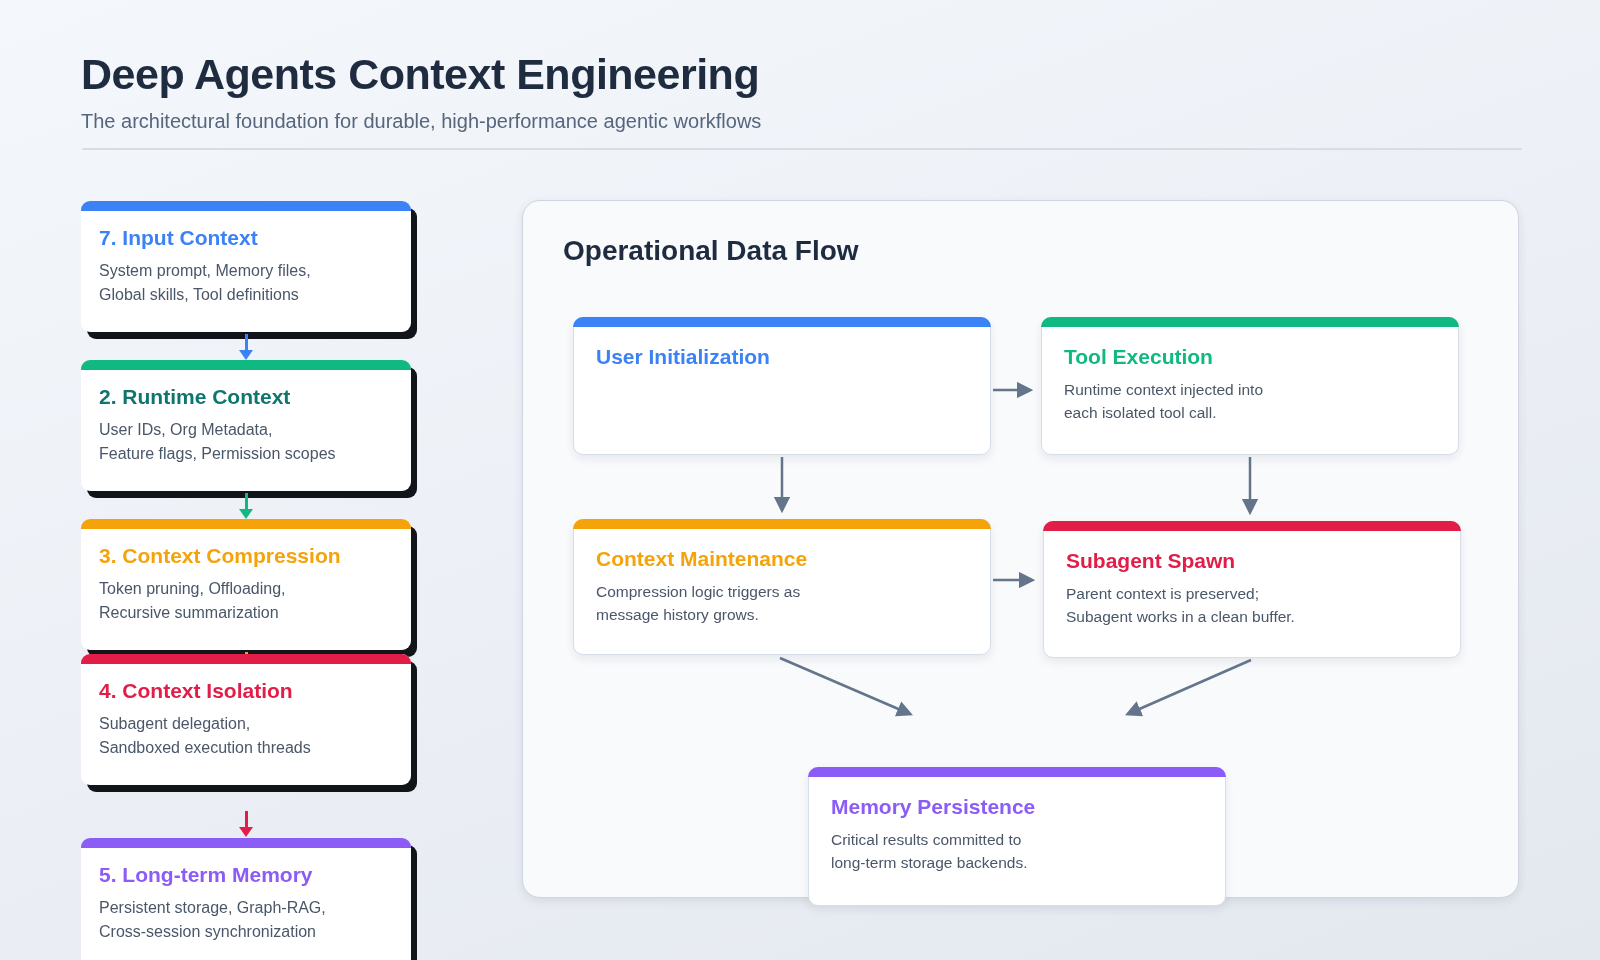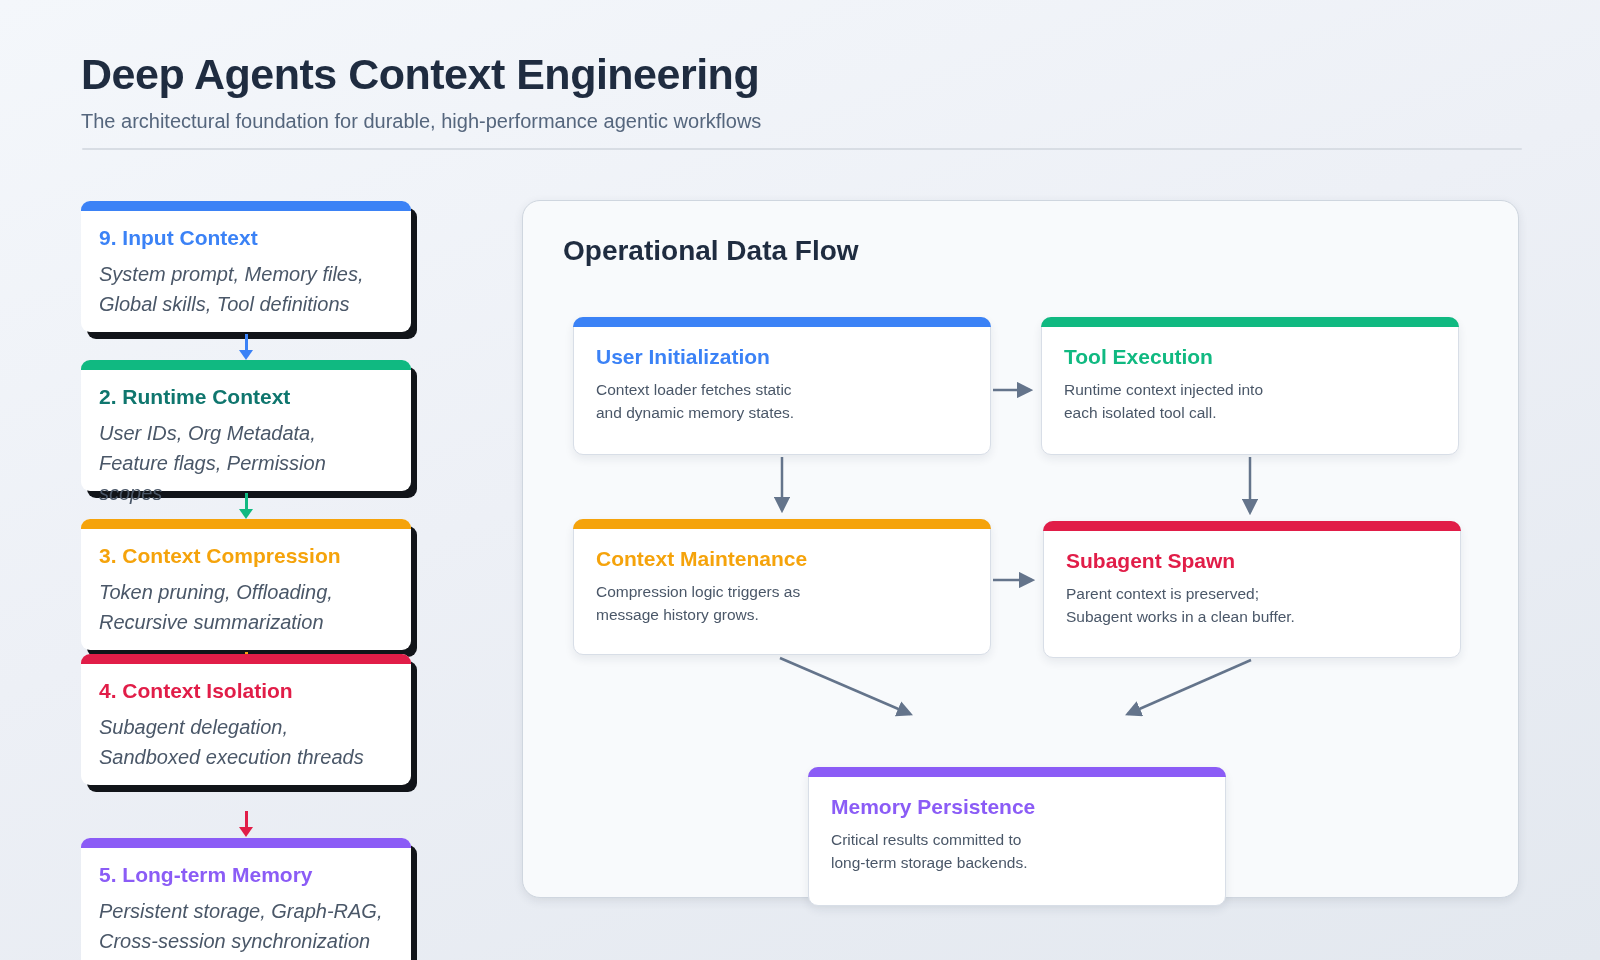--- a/index.html
+++ b/index.html
@@ -31,21 +31,21 @@
     position:absolute; left:0; width:330px; height:131px;
     background:#ffffff; border-radius:9px;
     box-shadow:6px 7px 0 #111419;
   }
   .p-card-1 { top:0px; }   .p-card-2 { top:159px; }
   .p-card-3 { top:318px; } .p-card-4 { top:453px; }
   .p-card-5 { top:637px; }
   .p-bar { height:10px; border-radius:9px 9px 0 0; }
   .p-body { padding:15px 18px 0 18px; }
   .p-title { font-size:21px; font-weight:700; margin-bottom:9px; }
-  .p-text { font-size:20px; line-height:1.5; color:#4a5768; white-space:pre-line;font-style:italic; }
+  .p-text { font-size:16px; line-height:1.5; color:#4a5768; white-space:pre-line; }
 
   .p-arrow { position:absolute; left:157px; width:16px; height:26px; }
   .p-arrow-1 { top:133px; } .p-arrow-2 { top:292px; }
   .p-arrow-3 { top:451px; } .p-arrow-4 { top:610px; }
   .p-arrow .stem { width:3px; height:16px; margin:0 auto; }
   .p-arrow .head {
     width:0; height:0; margin:0 auto;
     border-left:7px solid transparent; border-right:7px solid transparent;
     border-top:10px solid #000;
   }
@@ -83,21 +83,21 @@
 
 <h1 class="page-title">Deep Agents Context Engineering</h1>
 <p class="page-subtitle">The architectural foundation for durable, high-performance agentic workflows</p>
 <div class="header-divider"></div>
 
 <div class="pipeline">
 
   <div class="p-card p-card-1">
     <div class="p-bar" style="background-color: rgb(59, 130, 246);"></div>
     <div class="p-body">
-      <div class="p-title" style="color: rgb(59, 130, 246);">9. Input Context</div>
+      <div class="p-title" style="color: rgb(59, 130, 246);">7. Input Context</div>
       <div class="p-text">System prompt, Memory files,
 Global skills, Tool definitions</div>
     </div>
   </div>
   <div class="p-arrow p-arrow-1">
     <div class="stem" style="background-color: rgb(59, 130, 246);"></div>
     <div class="head" style="border-top-color: rgb(59, 130, 246);"></div>
   </div>
 
   <div class="p-card p-card-2">
@@ -163,22 +163,20 @@
     <line x1="727" y1="256" x2="727" y2="311" stroke-width="2.5" marker-end="url(#ah)" style="stroke: rgb(100, 116, 139);"></line>
     <line x1="470" y1="379" x2="509" y2="379" stroke-width="2.5" marker-end="url(#ah)" style="stroke: rgb(100, 116, 139);"></line>
     <line x1="257" y1="457" x2="387" y2="513" stroke-width="2.5" marker-end="url(#ah)" style="stroke: rgb(100, 116, 139);"></line>
     <line x1="728" y1="459" x2="605" y2="513" stroke-width="2.5" marker-end="url(#ah)" style="stroke: rgb(100, 116, 139);"></line>
   </svg>
 
   <div class="f-node f-node-ai">
     <div class="f-bar" style="background-color: rgb(59, 130, 246);"></div>
     <div class="f-body">
       <div class="f-title" style="color: rgb(59, 130, 246);">User Initialization</div>
-      <div class="f-text">Context loader fetches static
-and dynamic memory states.</div>
     </div>
   </div>
 
   <div class="f-node f-node-cm">
     <div class="f-bar" style="background-color: rgb(245, 163, 11);"></div>
     <div class="f-body">
       <div class="f-title" style="color: rgb(245, 163, 11);">Context Maintenance</div>
       <div class="f-text">Compression logic triggers as
 message history grows.</div>
     </div>

